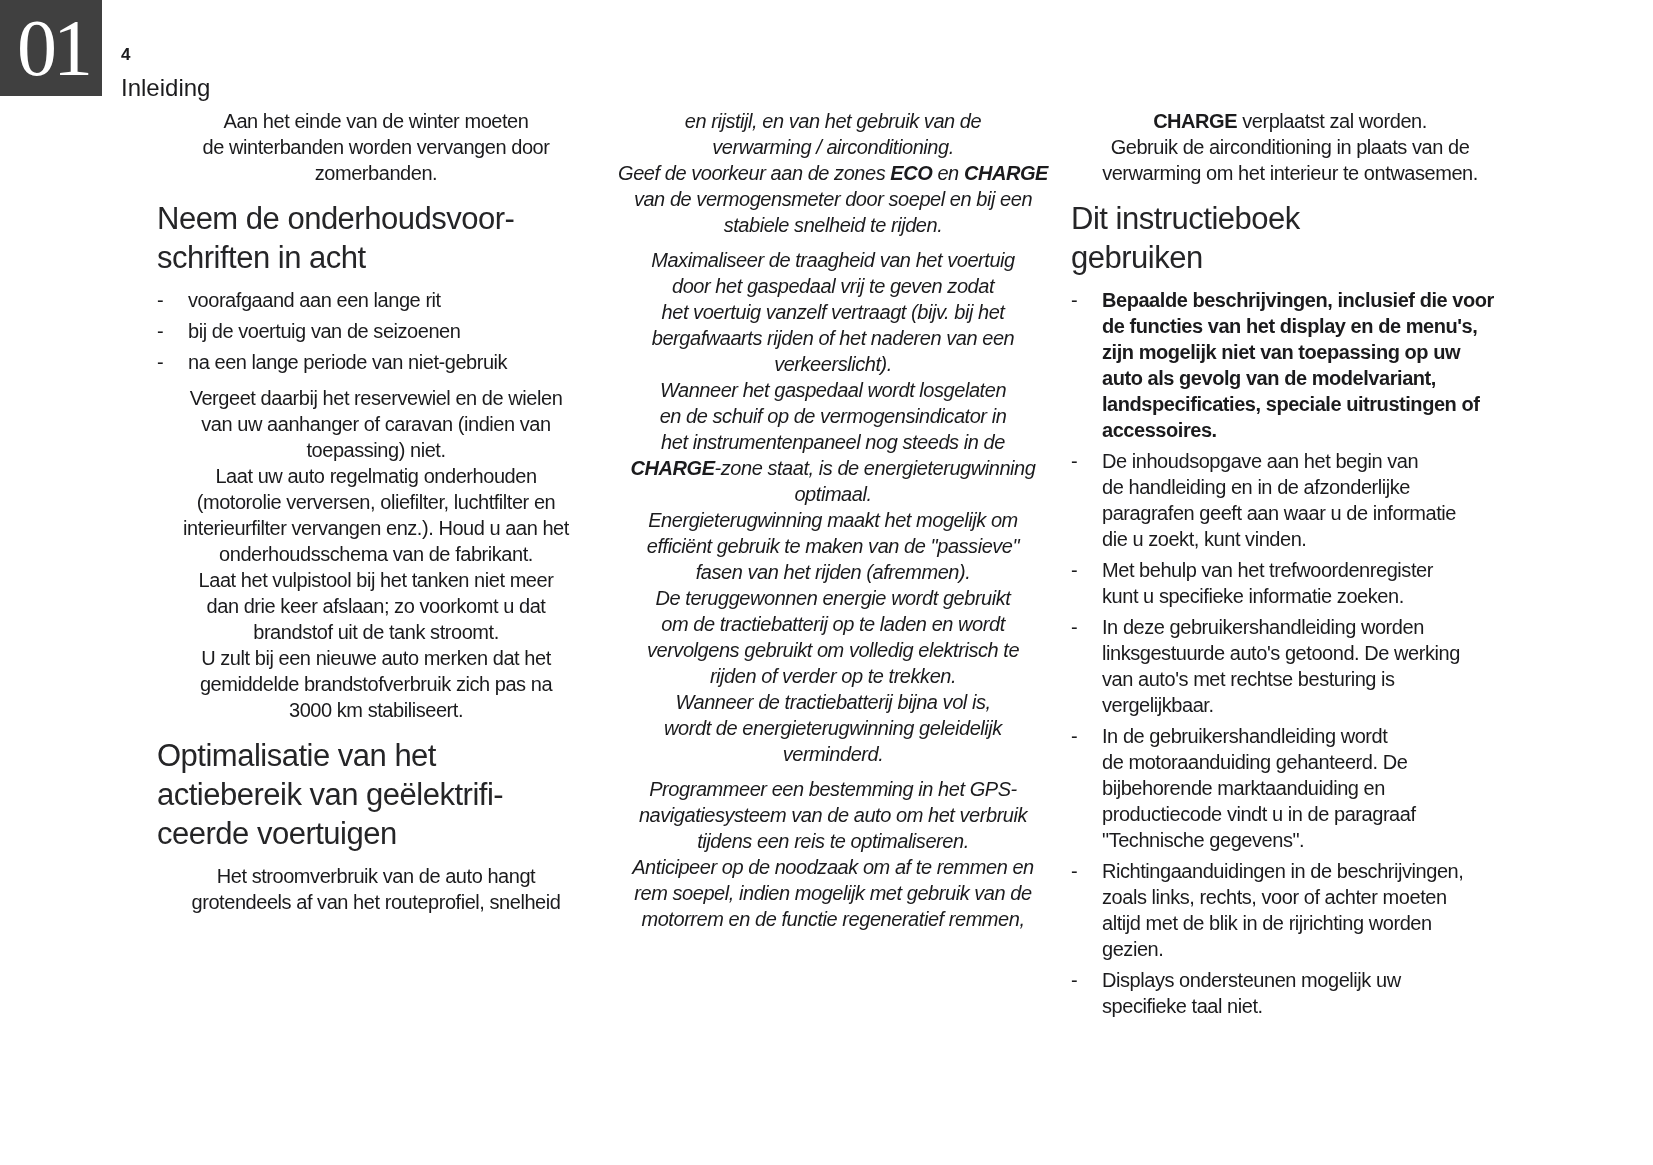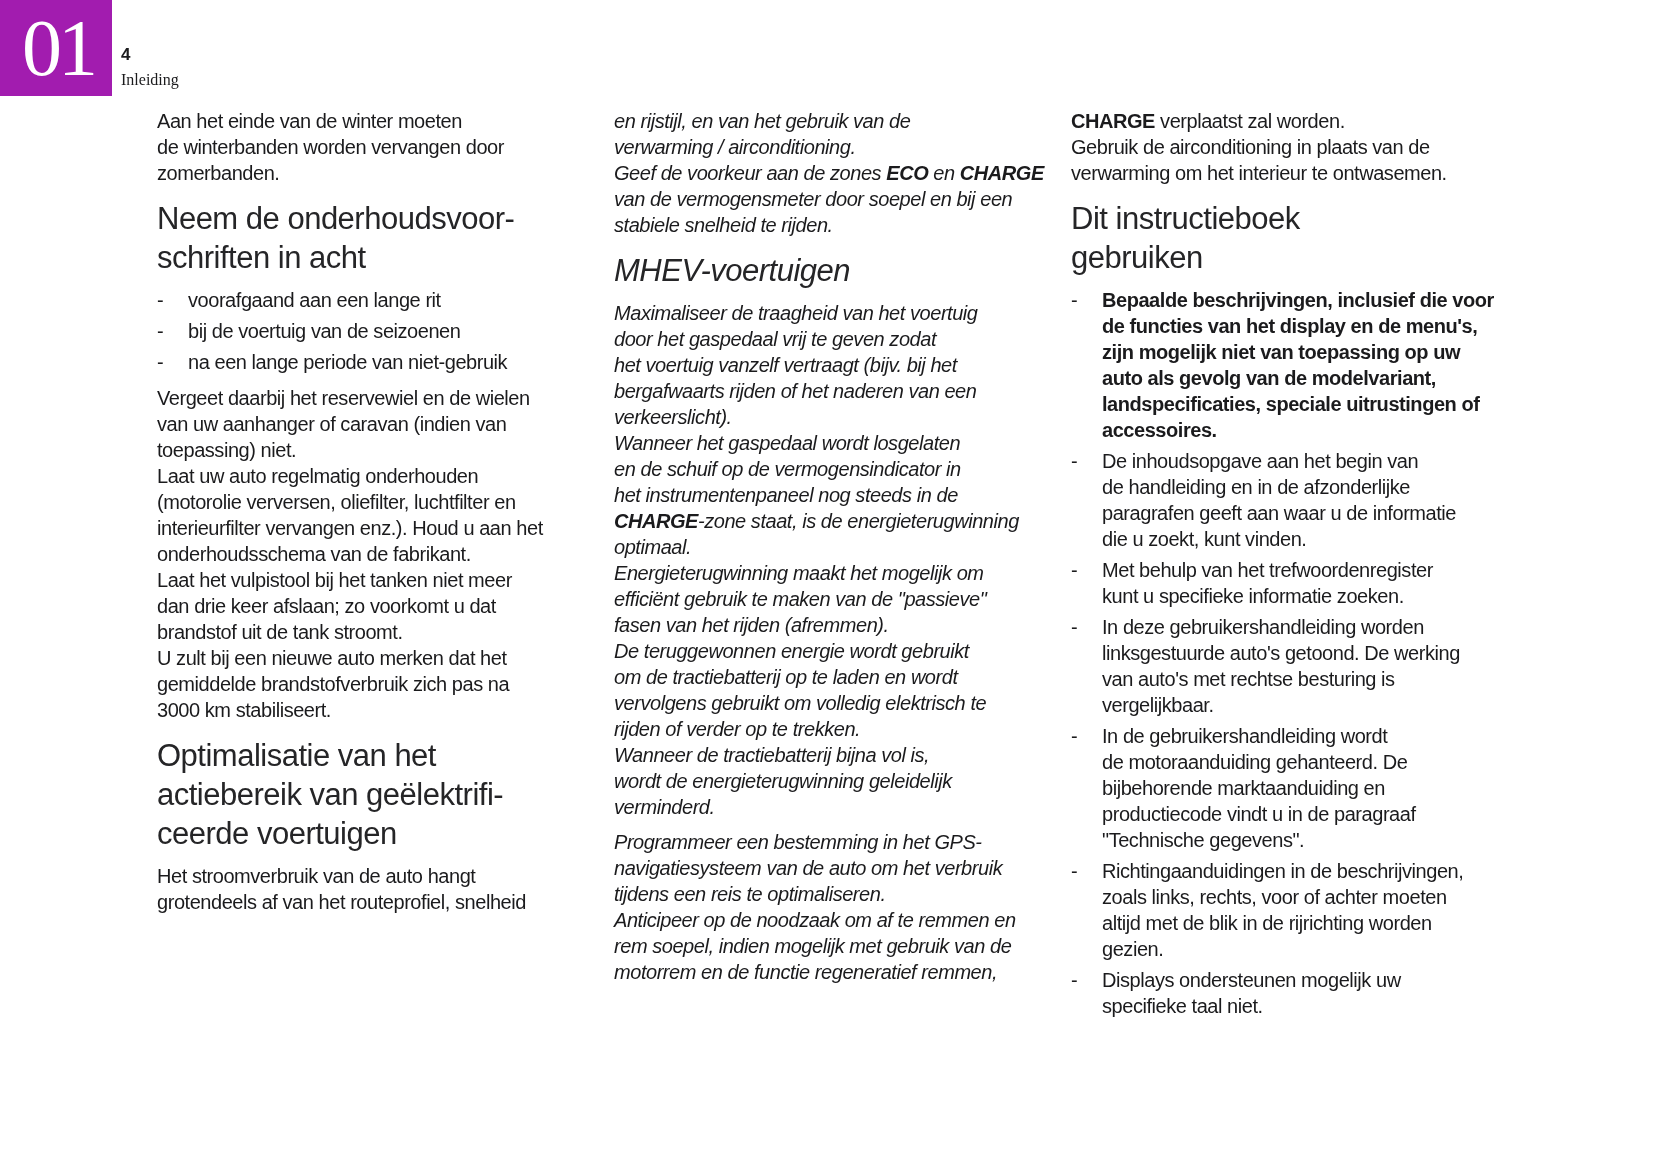--- a/index.html
+++ b/index.html
@@ -6,43 +6,44 @@
   body {
     width:1653px; height:1165px;
     position:relative;
     background:#ffffff;
     color:#1b1b1d;
     font-family:"Liberation Sans", sans-serif;
     overflow:hidden;
   }
   .chapter-box {
     position:absolute; left:0; top:0;
-    width:112px; height:96px;
-    background:#a21caf;
+    width:102px; height:96px;
+    background:#404040;
     color:#ffffff;
     display:flex; align-items:center; justify-content:center;
     font-family:"Liberation Serif", serif;
     font-size:80px; line-height:96px; font-weight:400;
     letter-spacing:-4px;
     padding-left:4px; box-sizing:border-box;
   }
   .page-meta { position:absolute; left:121px; top:46px; }
   .page-number { font-weight:700; font-size:17px; line-height:18px; }
-  .section-title { font-size:16px; line-height:24px; margin-top:4px;font-family:Liberation Serif, serif; }
+  .section-title { font-size:24px; line-height:24px; margin-top:12px; }
 
   .col { position:absolute; top:108px; width:438px; }
   .col-1 { left:157px; }
   .col-2 { left:614px;font-style:italic; }
   .col-3 { left:1071px; }
 
   p.body {
     font-size:20px; line-height:26px;
     letter-spacing:-0.45px;
     margin:0 0 9px 0;
     white-space:pre-line;
+    text-align:center;
   }
   h2.heading {
     font-size:31px; line-height:39px;
     font-weight:400; letter-spacing:-0.5px;
     margin:13px 0 10px 0;
     white-space:pre-line;
     color:#252527;
   }
   ul.bullets { list-style:none; margin:2px 0 10px 0; padding:0; }
   ul.bullets li {
@@ -106,21 +107,20 @@
   <p class="body"><span>Het stroomverbruik van de auto hangt
 grotendeels af van het routeprofiel, snelheid</span></p>
 </div>
 
 <div class="col col-2">
   <p class="body"><span>en rijstijl, en van het gebruik van de
 verwarming / airconditioning.
 Geef de voorkeur aan de zones </span><span class="bold">ECO</span><span> en </span><span class="bold">CHARGE</span><span>
 van de vermogensmeter door soepel en bij een
 stabiele snelheid te rijden.</span></p>
-  <h2 class="heading">MHEV-voertuigen</h2>
   <p class="body"><span>Maximaliseer de traagheid van het voertuig
 door het gaspedaal vrij te geven zodat
 het voertuig vanzelf vertraagt (bijv. bij het
 bergafwaarts rijden of het naderen van een
 verkeerslicht).
 Wanneer het gaspedaal wordt losgelaten
 en de schuif op de vermogensindicator in
 het instrumentenpaneel nog steeds in de
 </span><span class="bold">CHARGE</span><span>-zone staat, is de energieterugwinning
 optimaal.

